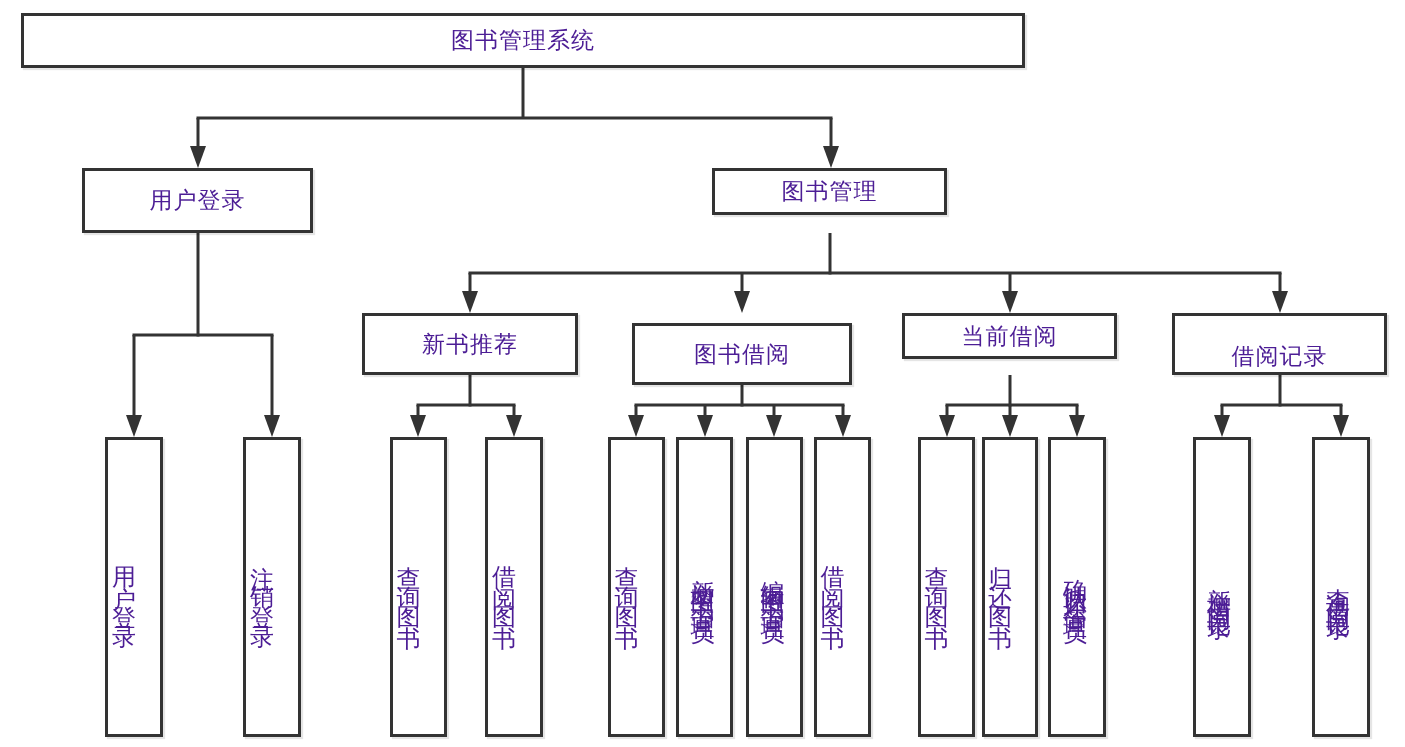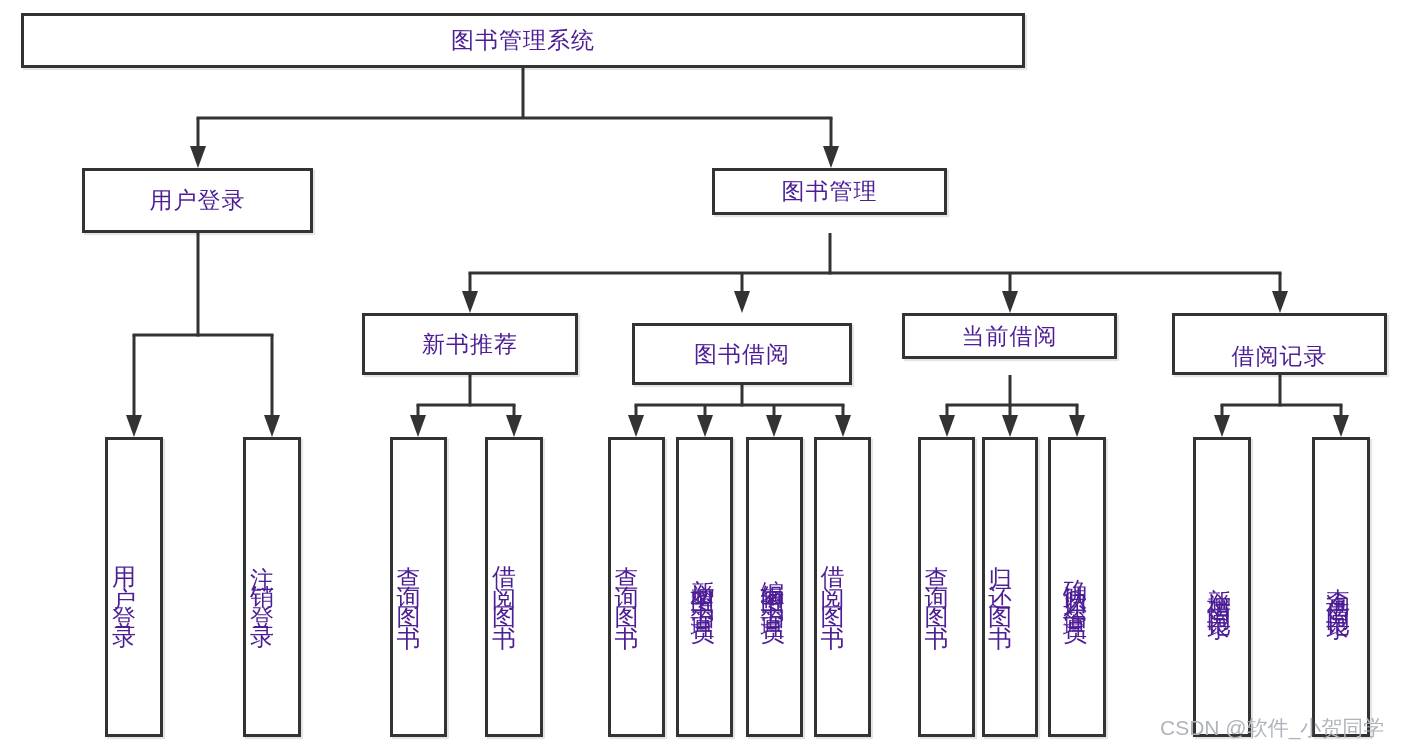--- a/index.html
+++ b/index.html
@@ -154,15 +154,14 @@
     <span class="vtext">确认归还（管理员）</span>
   </div>
 
   <div class="box leaf ls-6" style="left:1193px;top:437px;width:58px;height:300px;">
     <span class="vtext">新增借阅记录</span>
   </div>
   <div class="box leaf ls-6" style="left:1312px;top:437px;width:58px;height:300px;">
     <span class="vtext">查询借阅记录</span>
   </div>
 
-  <div class="watermark">CSDN @软件_小贺同学</div>
 
 </div>
 
 </body></html>

